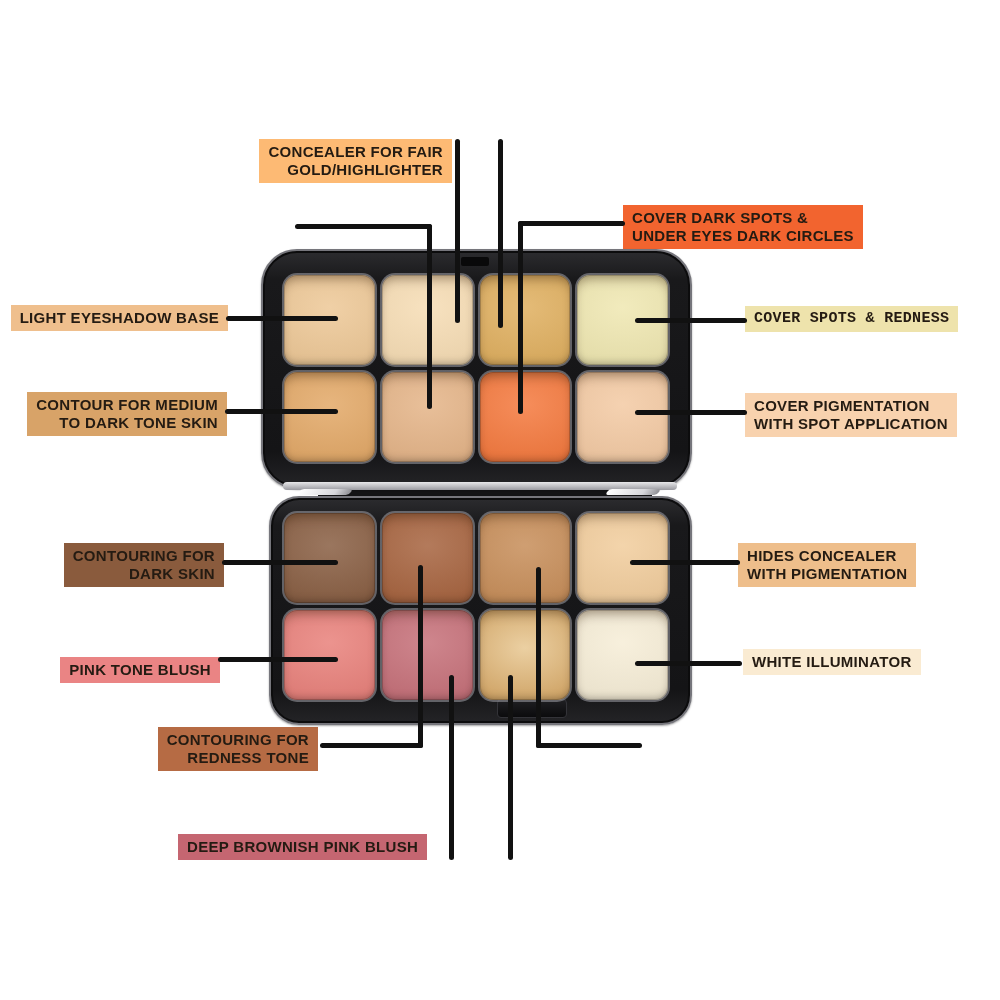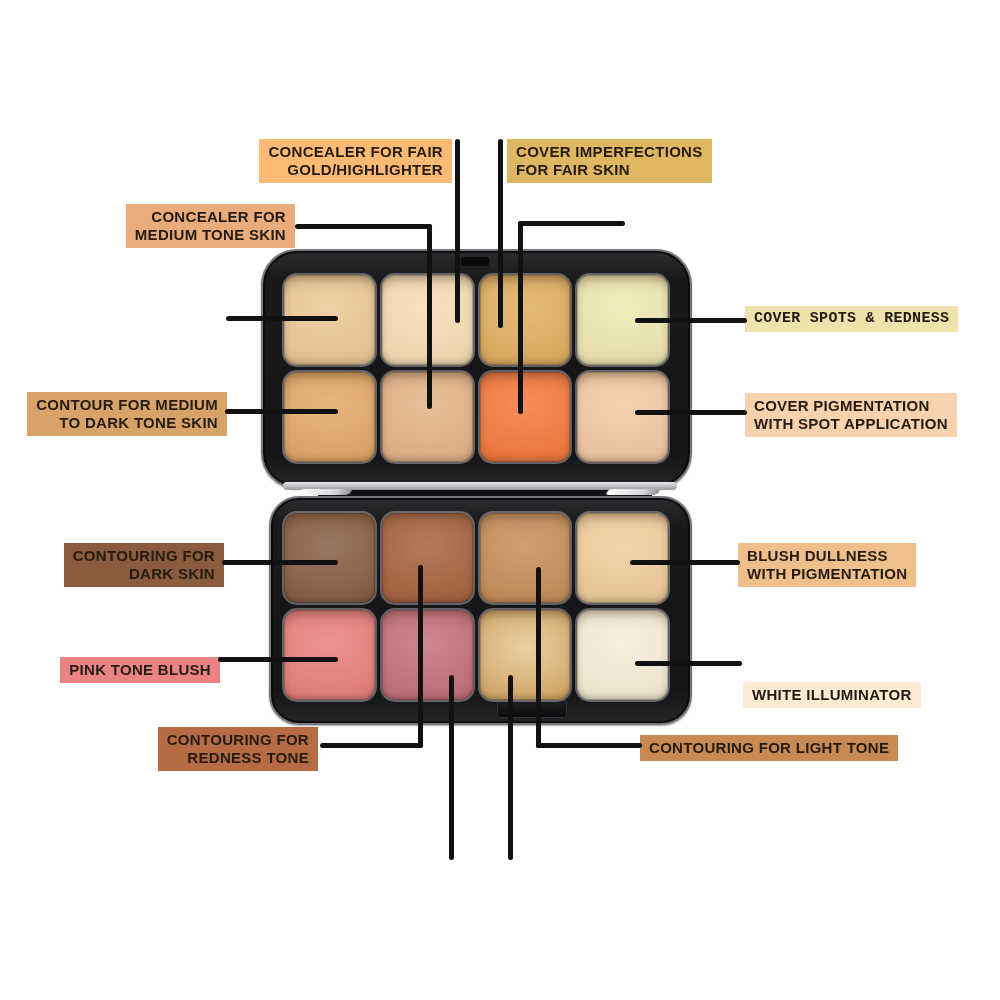--- a/index.html
+++ b/index.html
@@ -134,54 +134,53 @@
   <div class="line h" style="left:320px;top:743px;width:103px;"></div>
   <div class="line v" style="left:536px;top:567px;height:181px;"></div>
   <div class="line h" style="left:536px;top:743px;width:106px;"></div>
   <div class="line v" style="left:449px;top:675px;height:185px;"></div>
   <div class="line v" style="left:508px;top:675px;height:185px;"></div>
 
   <div class="callout ta-r" style="right: 548px; top: 139px; background-color: #fdba74;">
     <span>CONCEALER FOR FAIR</span>
     <span>GOLD/HIGHLIGHTER</span>
   </div>
-  <div class="callout ta-l" style="left: 507px; top: 139px; background-color: rgb(223, 183, 99);">
-    <span>COVER IMPERFECTIONS</span>
-    <span>FOR FAIR SKIN</span>
+  <div class="callout ta-l" style="left: 623px; top: 205px; background-color: rgb(242, 100, 47);">
+    <span>COVER DARK SPOTS &amp;</span>
+    <span>UNDER EYES DARK CIRCLES</span>
   </div>
-  <div class="callout ta-r" style="right: 705px; top: 204px; background-color: rgb(235, 172, 124);">
-    <span>CONCEALER FOR</span>
-    <span>MEDIUM TONE SKIN</span>
+  <div class="callout ta-r" style="right: 772px; top: 305px; background-color: rgb(239, 191, 141);">
+    <span>LIGHT EYESHADOW BASE</span>
   </div>
   <div class="callout ta-l" style="left: 745px; top: 306px; background-color: rgb(238, 227, 172); font-family: Liberation Mono, monospace;">
     <span>COVER SPOTS &amp; REDNESS</span>
   </div>
   <div class="callout ta-l" style="left: 745px; top: 393px; background-color: rgb(248, 210, 174);">
     <span>COVER PIGMENTATION</span>
     <span>WITH SPOT APPLICATION</span>
   </div>
   <div class="callout ta-r" style="right: 773px; top: 392px; background-color: rgb(216, 163, 104);">
     <span>CONTOUR FOR MEDIUM</span>
     <span>TO DARK TONE SKIN</span>
   </div>
   <div class="callout ta-r" style="right: 776px; top: 543px; background-color: rgb(138, 91, 61);">
     <span>CONTOURING FOR</span>
     <span>DARK SKIN</span>
   </div>
   <div class="callout ta-l" style="left: 738px; top: 543px; background-color: rgb(238, 190, 139);">
-    <span>BLUSH DULLNESS</span>
+    <span>HIDES CONCEALER</span>
     <span>WITH PIGMENTATION</span>
   </div>
   <div class="callout ta-r" style="right: 780px; top: 645px; background-color: rgb(234, 132, 132); margin-top: 12px;">
     <span>PINK TONE BLUSH</span>
   </div>
-  <div class="callout ta-l" style="left: 743px; top: 649px; background-color: rgb(250, 235, 210); margin-top: 33px;">
+  <div class="callout ta-l" style="left: 743px; top: 649px; background-color: rgb(250, 235, 210);">
     <span>WHITE ILLUMINATOR</span>
   </div>
   <div class="callout ta-r" style="right: 682px; top: 727px; background-color: rgb(182, 107, 68);">
     <span>CONTOURING FOR</span>
     <span>REDNESS TONE</span>
   </div>
-  <div class="callout ta-l" style="left: 640px; top: 735px; background-color: rgb(200, 138, 82);">
-    <span>CONTOURING FOR LIGHT TONE</span>
+  <div class="callout ta-c" style="left: 178px; top: 834px; background-color: rgb(197, 102, 113);">
+    <span>DEEP BROWNISH PINK BLUSH</span>
   </div>
 
 </div>
 
 </body></html>

